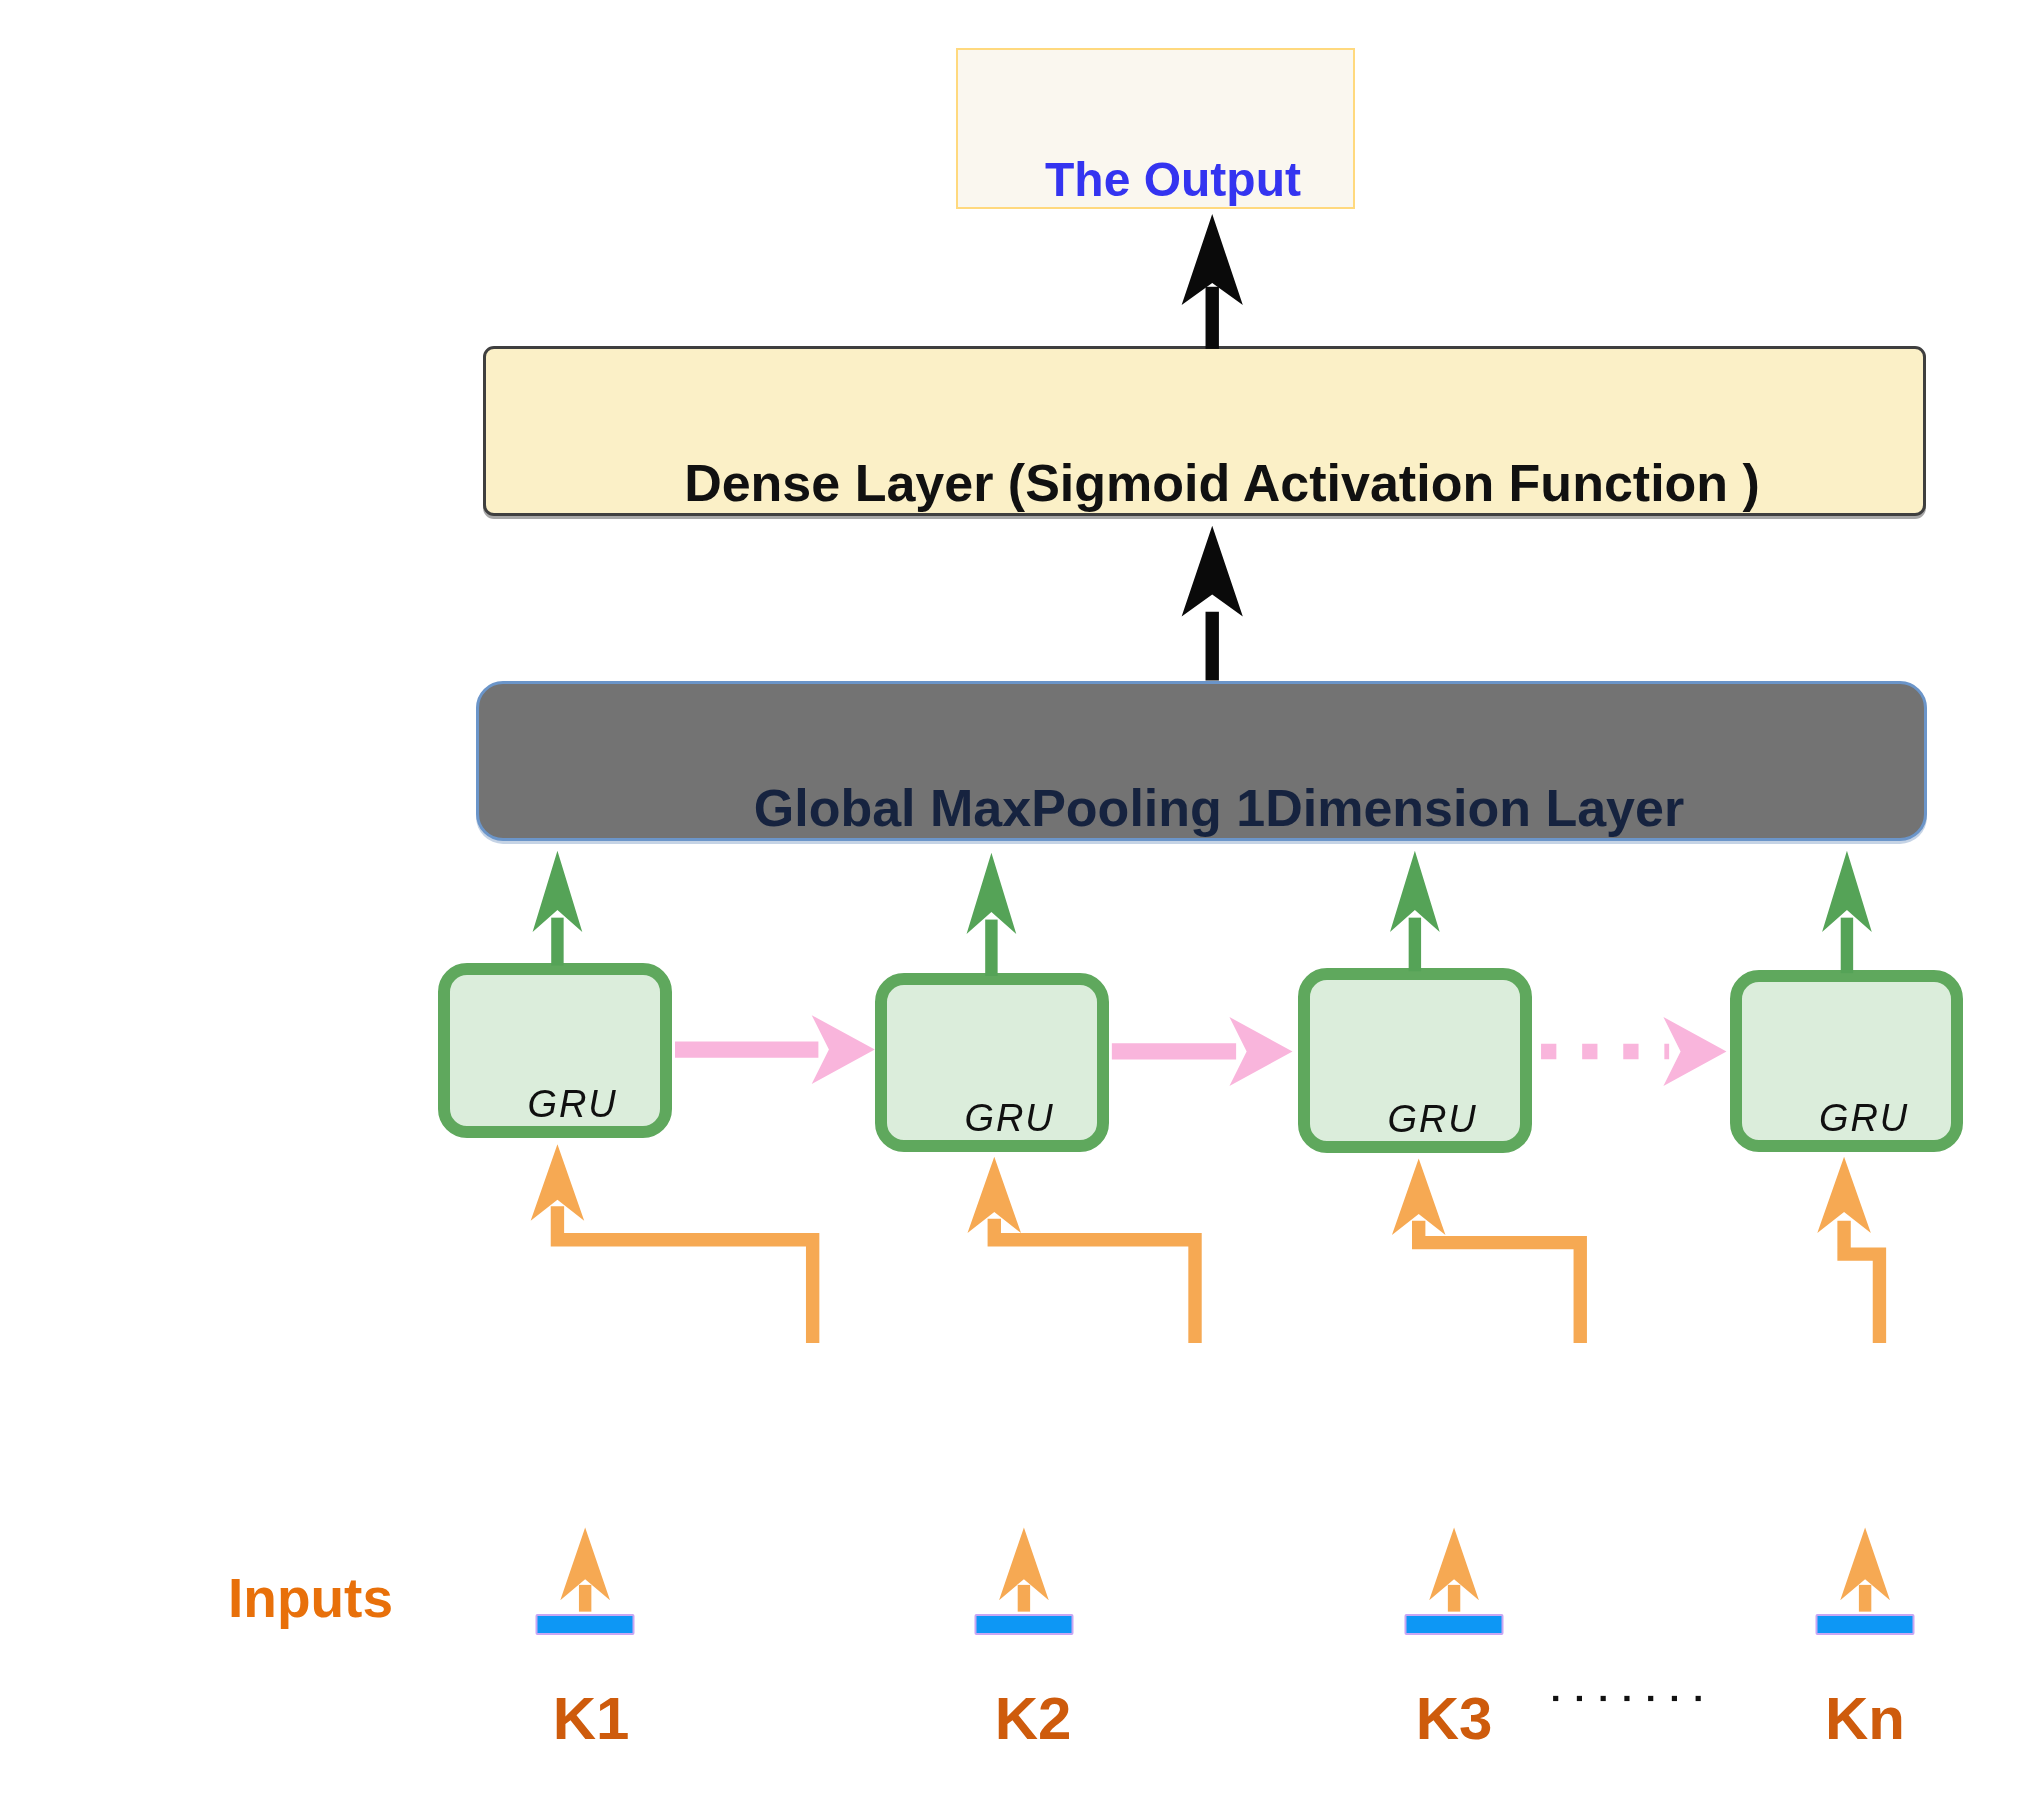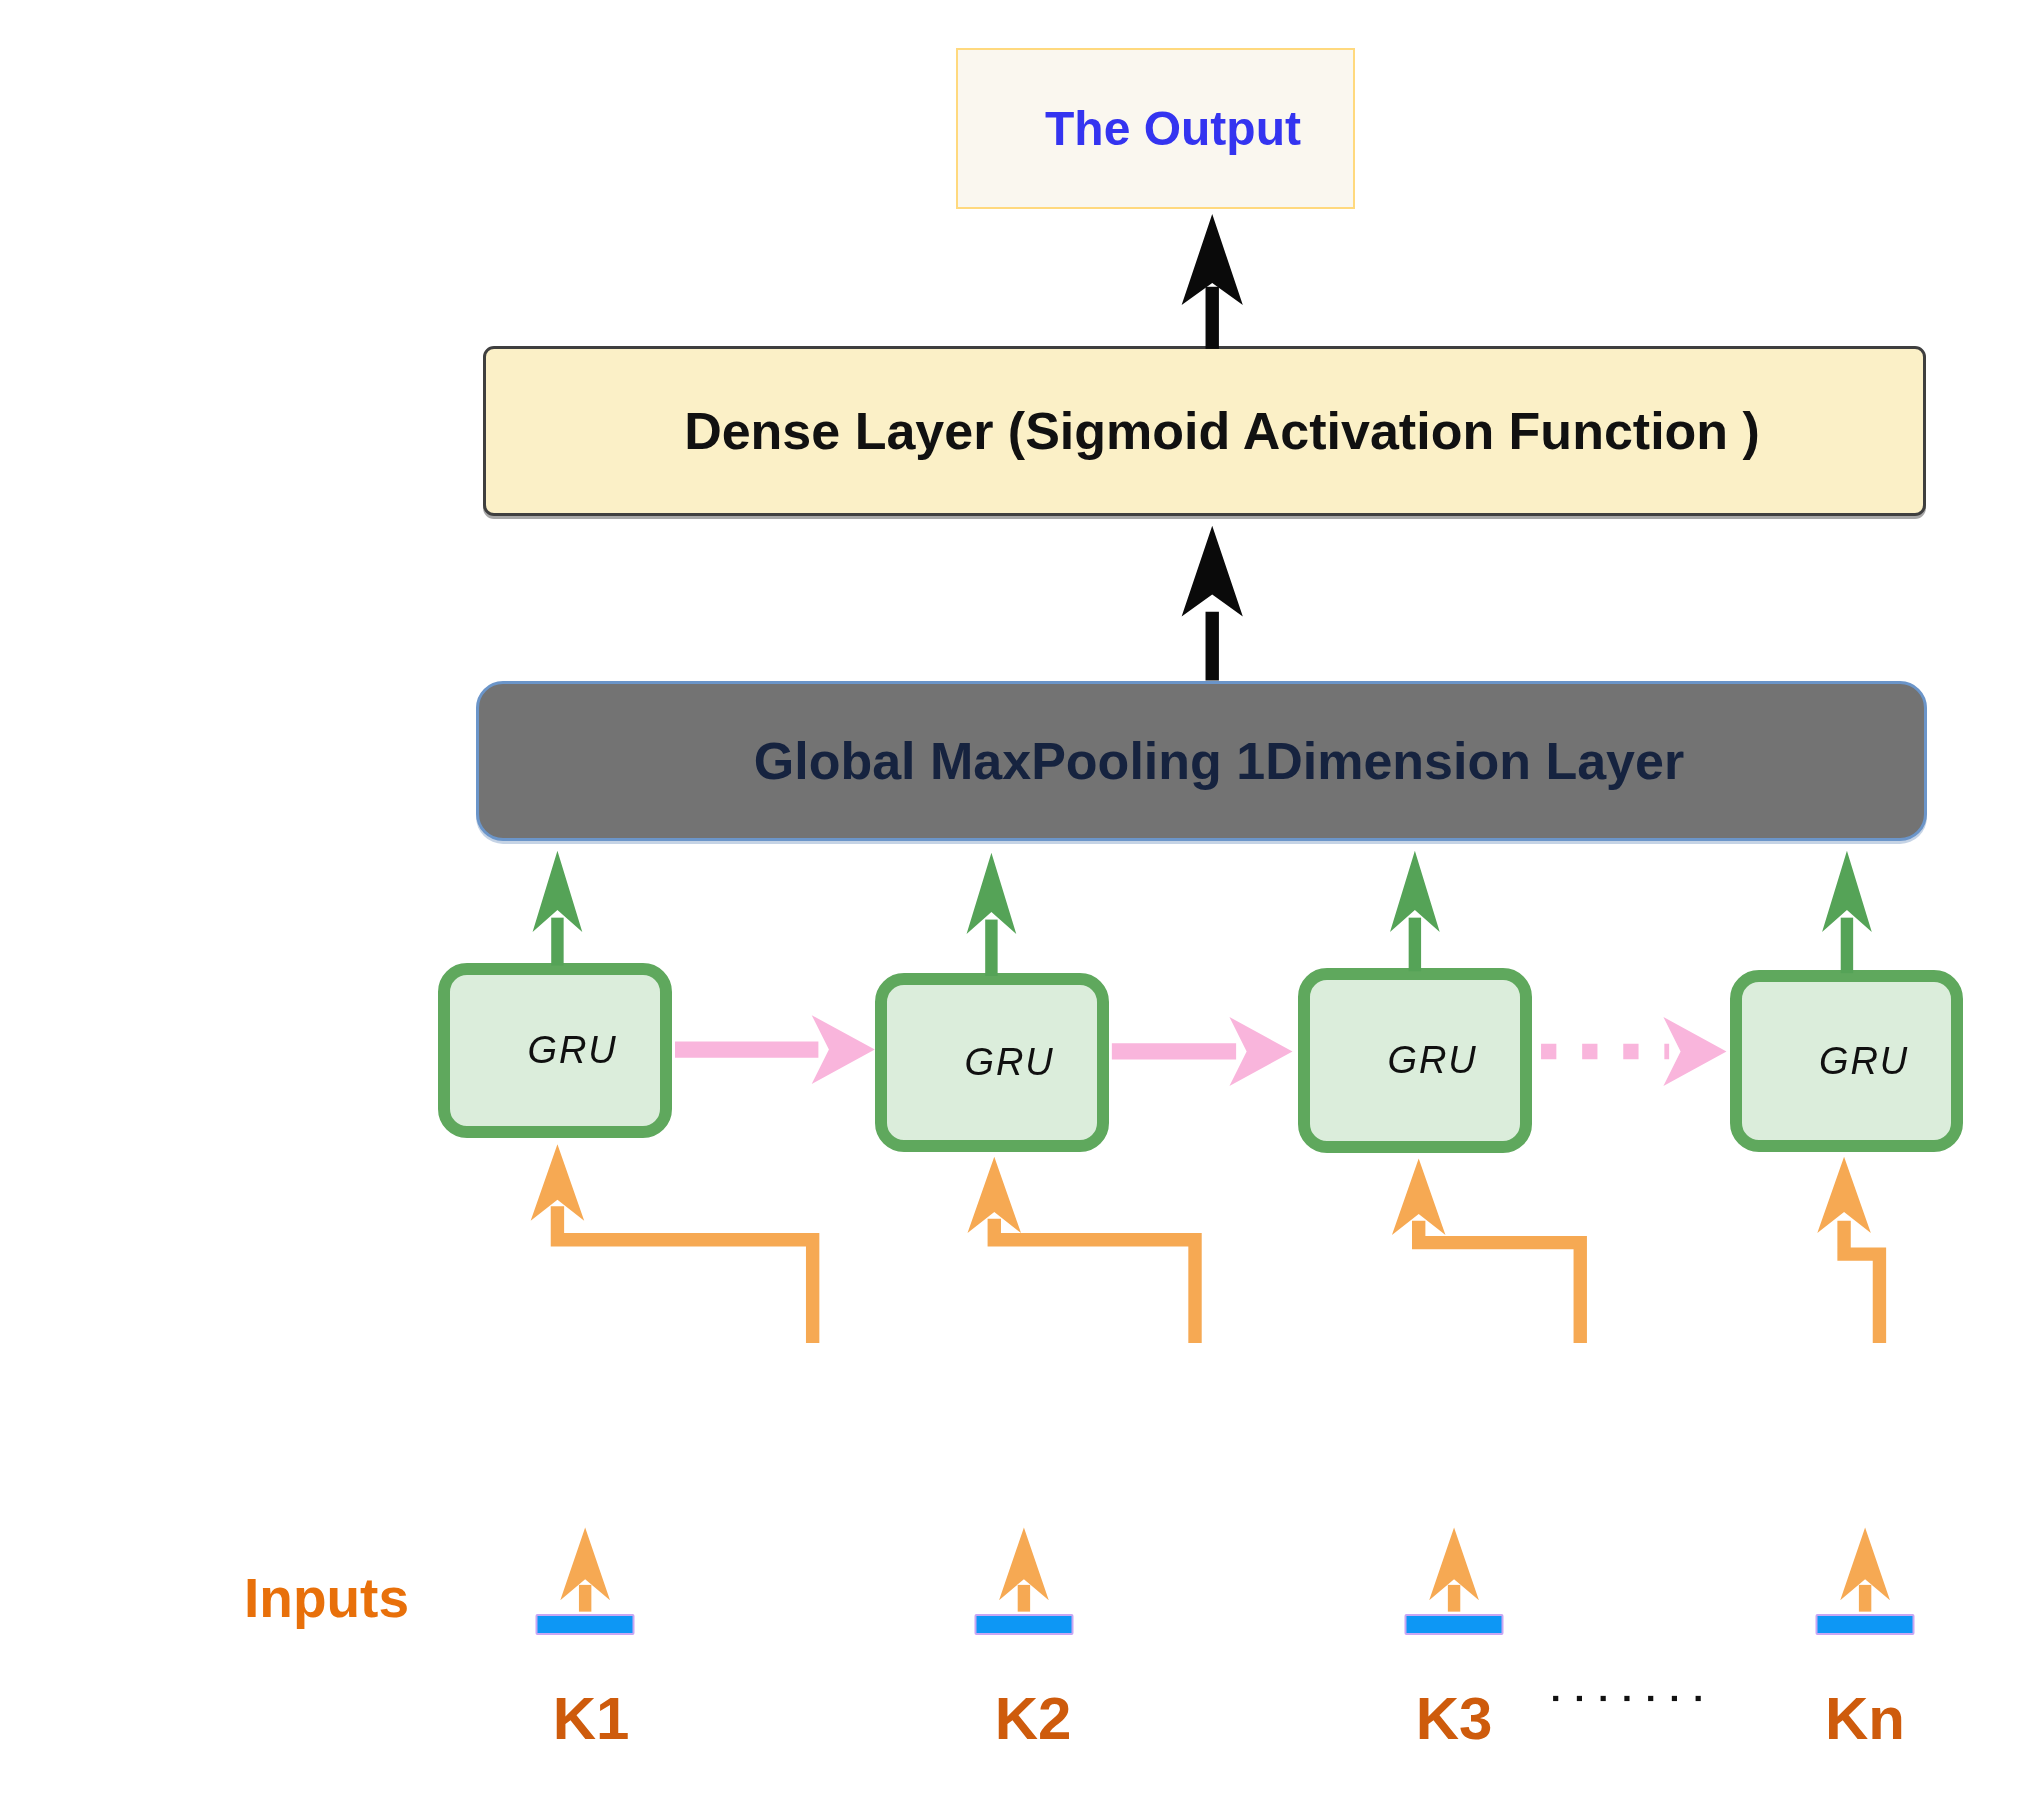--- a/index.html
+++ b/index.html
@@ -6,21 +6,21 @@
   .canvas{
     position:relative;
     width:2044px;height:1799px;
     background:#ffffff;
     font-family:"Liberation Sans", sans-serif;
     overflow:hidden;
   }
   .box{
     position:absolute;
     box-sizing:border-box;
-    display:flex;align-items:center;justify-content:center;
+    display:flex;align-items:flex-end;justify-content:center;
     text-align:center;
     padding-left:35px;
   }
   .output-box{
     left:956px;top:48px;width:399px;height:161px;
     background:#faf7ef;border:2.9px solid #ffd97e;
     color:#3434f0;font-size:48px;font-weight:700;
   }
   .dense-box{
     left:483px;top:346px;width:1443px;height:170px;
@@ -49,21 +49,21 @@
   .gru-2{left:875px;top:973px;width:234px;height:179px;}
   .gru-3{left:1298px;top:968px;width:234px;height:185px;}
   .gru-4{left:1730px;top:970px;width:233px;height:182px;}
   .side-label{
     position:absolute;white-space:nowrap;
   }
   .gru-layer-label{
     left:27px;top:1015px;font-size:59px;font-weight:700;color:#0c0c0c;
   }
   .inputs-label{
-    left:228px;top:1566px;font-size:55px;font-weight:700;color:#e8700a;margin-left:16px;
+    left:228px;top:1566px;font-size:55px;font-weight:700;color:#e8700a;
   }
   .k-label{
     position:absolute;top:1684px;transform:translateX(-50%);
     font-size:60px;font-weight:700;color:#ce5b0c;white-space:nowrap;
   }
   .k-ellipsis{
     position:absolute;left:1552px;top:1686px;width:210px;
     font-size:21px;letter-spacing:16.3px;color:#111111;
     font-weight:700;white-space:nowrap;
   }

